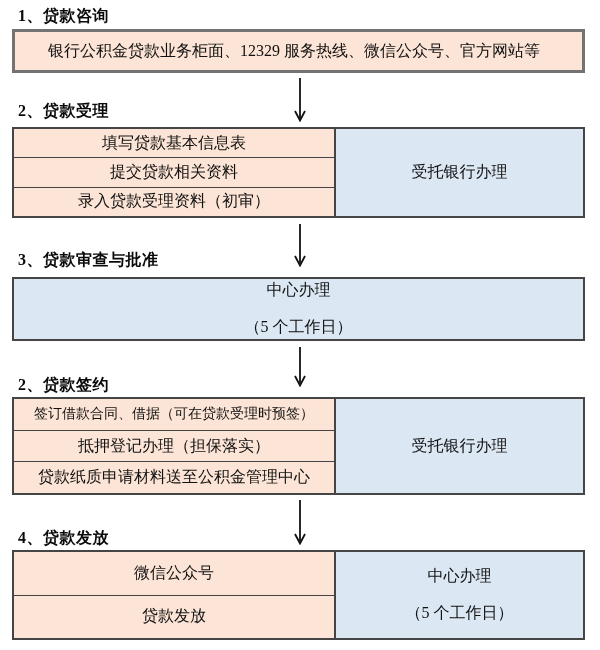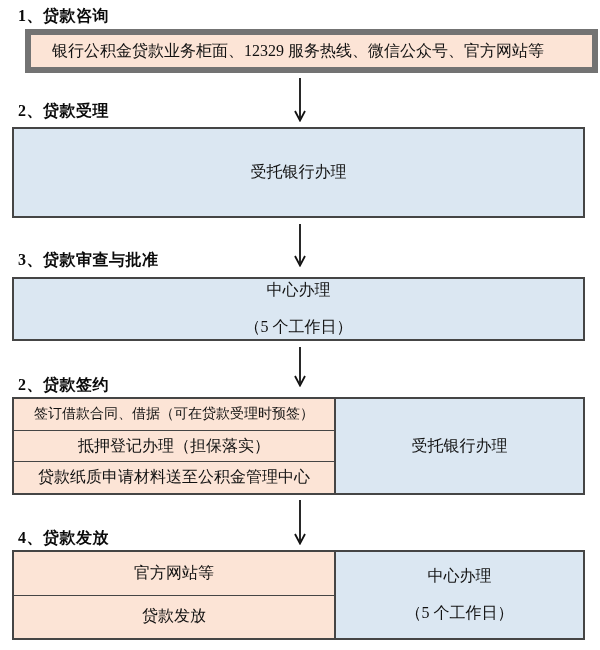--- a/index.html
+++ b/index.html
@@ -6,22 +6,22 @@
   .canvas{
     position:relative;width:600px;height:650px;background:#ffffff;
     font-family:Liberation Serif, serif;color:#111111;overflow:hidden;
   }
   .heading{
     position:absolute;left:18px;font-size:16px;font-weight:bold;
     white-space:nowrap;letter-spacing:0.5px;color:#0a0a0a;
   }
   .consult-box{
     position:absolute;left:12px;top:29px;width:573px;height:44px;box-sizing:border-box;
-    border:6px solid #737373;background:#fce4d6;
-    display:flex;align-items:center;padding-left:21px;font-size:16px;margin-left:13px;
+    border:3px solid #737373;background:#fce4d6;
+    display:flex;align-items:center;padding-left:33px;font-size:16px;
   }
   .flow-table{
     position:absolute;left:12px;width:573px;box-sizing:border-box;
     border:2px solid #454545;display:flex;background:#fce4d6;
   }
   .steps-col{
     width:322px;box-sizing:border-box;border-right:2px solid #454545;
     display:flex;flex-direction:column;background:#fce4d6;
   }
   .step-cell{
@@ -47,20 +47,25 @@
     <span>银行公积金贷款业务柜面、12329 服务热线、微信公众号、官方网站等</span>
   </div>
 
   <svg class="arrow" style="top:78px" width="16" height="44">
     <line x1="8" y1="0" x2="8" y2="40" stroke="#111111" stroke-width="1.8"></line>
     <polyline points="3,33 8,42.5 13,33" fill="none" stroke="#111111" stroke-width="1.8"></polyline>
   </svg>
 
   <div class="heading" style="top:101px">2、贷款受理</div>
   <div class="flow-table" style="top:127px;height:91px">
+    <div class="steps-col">
+      <div class="step-cell">填写贷款基本信息表</div>
+      <div class="step-cell">提交贷款相关资料</div>
+      <div class="step-cell">录入贷款受理资料（初审）</div>
+    </div>
     <div class="handler-col">
       <div>受托银行办理</div>
     </div>
   </div>
 
   <svg class="arrow" style="top:224px" width="16" height="43">
     <line x1="8" y1="0" x2="8" y2="39" stroke="#111111" stroke-width="1.8"></line>
     <polyline points="3,32 8,41.5 13,32" fill="none" stroke="#111111" stroke-width="1.8"></polyline>
   </svg>
 
@@ -90,21 +95,21 @@
   </div>
 
   <svg class="arrow" style="top:500px" width="16" height="45">
     <line x1="8" y1="0" x2="8" y2="41" stroke="#111111" stroke-width="1.8"></line>
     <polyline points="3,34 8,43.5 13,34" fill="none" stroke="#111111" stroke-width="1.8"></polyline>
   </svg>
 
   <div class="heading" style="top:528px">4、贷款发放</div>
   <div class="flow-table" style="top:550px;height:90px">
     <div class="steps-col">
-      <div class="step-cell">官方网站等</div>
+      <div class="step-cell">微信公众号</div>
       <div class="step-cell">贷款发放</div>
     </div>
     <div class="handler-col">
       <div>中心办理</div>
       <div>（5 个工作日）</div>
     </div>
   </div>
 
 </div>
 

